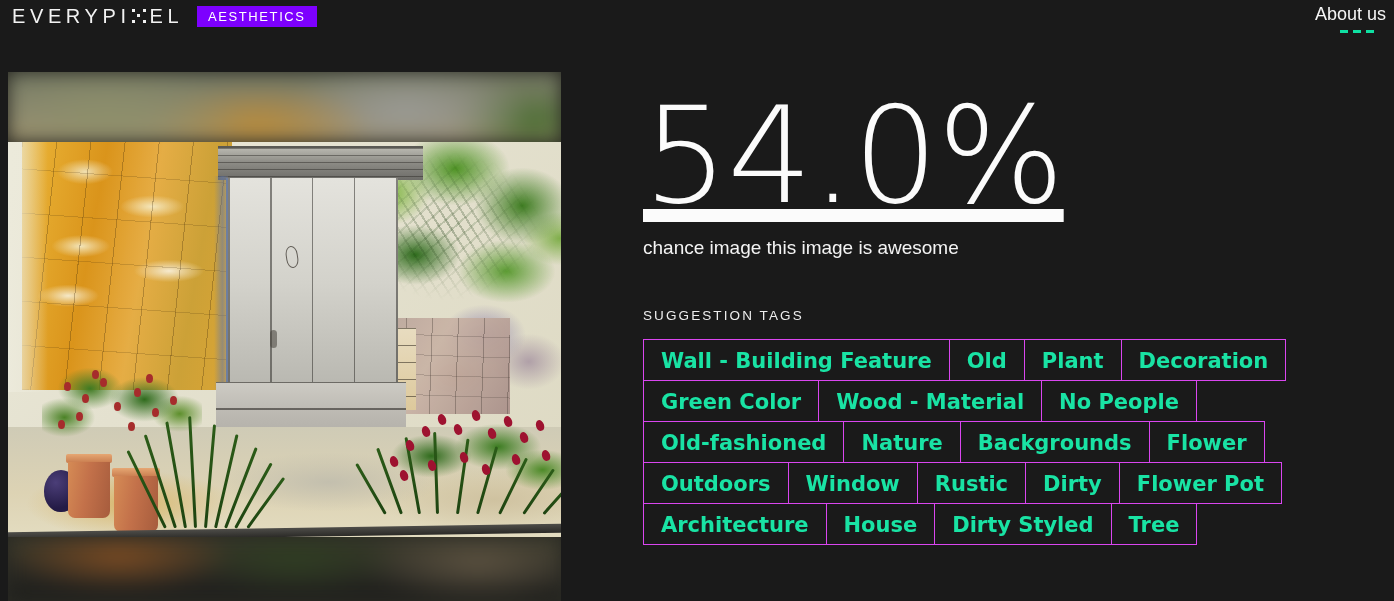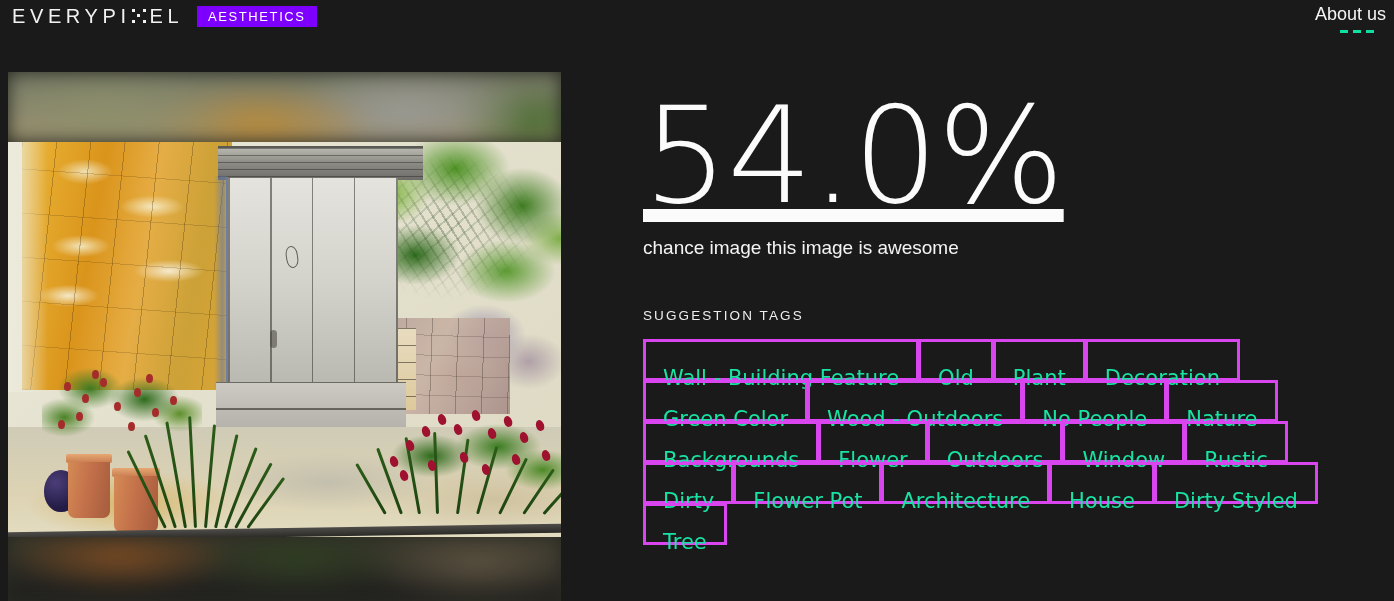--- a/index.html
+++ b/index.html
@@ -452,26 +452,26 @@
   .tags {
     margin-top: 16px;
     display: flex;
     flex-wrap: wrap;
     width: 724px;
   }
 
   .tag {
     height: 42px;
     line-height: 40px;
-    padding: 16px 17px;
-    border: 3px solid #d946ef;
+    padding: 1px 17px;
+    border: 1px solid #d946ef;
     margin: 0 -1px -1px 0;
     color: #19e3a4;
     font-size: 21px;
-    font-weight: 400;
+    font-weight: 700;
     white-space: nowrap;
     background: transparent;
     cursor: pointer;
     font-family: "DejaVu Sans", sans-serif;
   }
 </style>
 </head>
 <body>
 
 <div class="page">
@@ -600,22 +600,23 @@
     <div class="score-caption">chance image this image is awesome</div>
 
     <div class="tags-label">SUGGESTION TAGS</div>
 
     <div class="tags" id="tags-container">
         <div class="tag">Wall - Building Feature</div>
         <div class="tag">Old</div>
         <div class="tag">Plant</div>
         <div class="tag">Decoration</div>
         <div class="tag">Green Color</div>
-        <div class="tag">Wood - Outdoors</div>
+        <div class="tag">Wood - Material</div>
         <div class="tag">No People</div>
+        <div class="tag">Old-fashioned</div>
         <div class="tag">Nature</div>
         <div class="tag">Backgrounds</div>
         <div class="tag">Flower</div>
         <div class="tag">Outdoors</div>
         <div class="tag">Window</div>
         <div class="tag">Rustic</div>
         <div class="tag">Dirty</div>
         <div class="tag">Flower Pot</div>
         <div class="tag">Architecture</div>
         <div class="tag">House</div>

